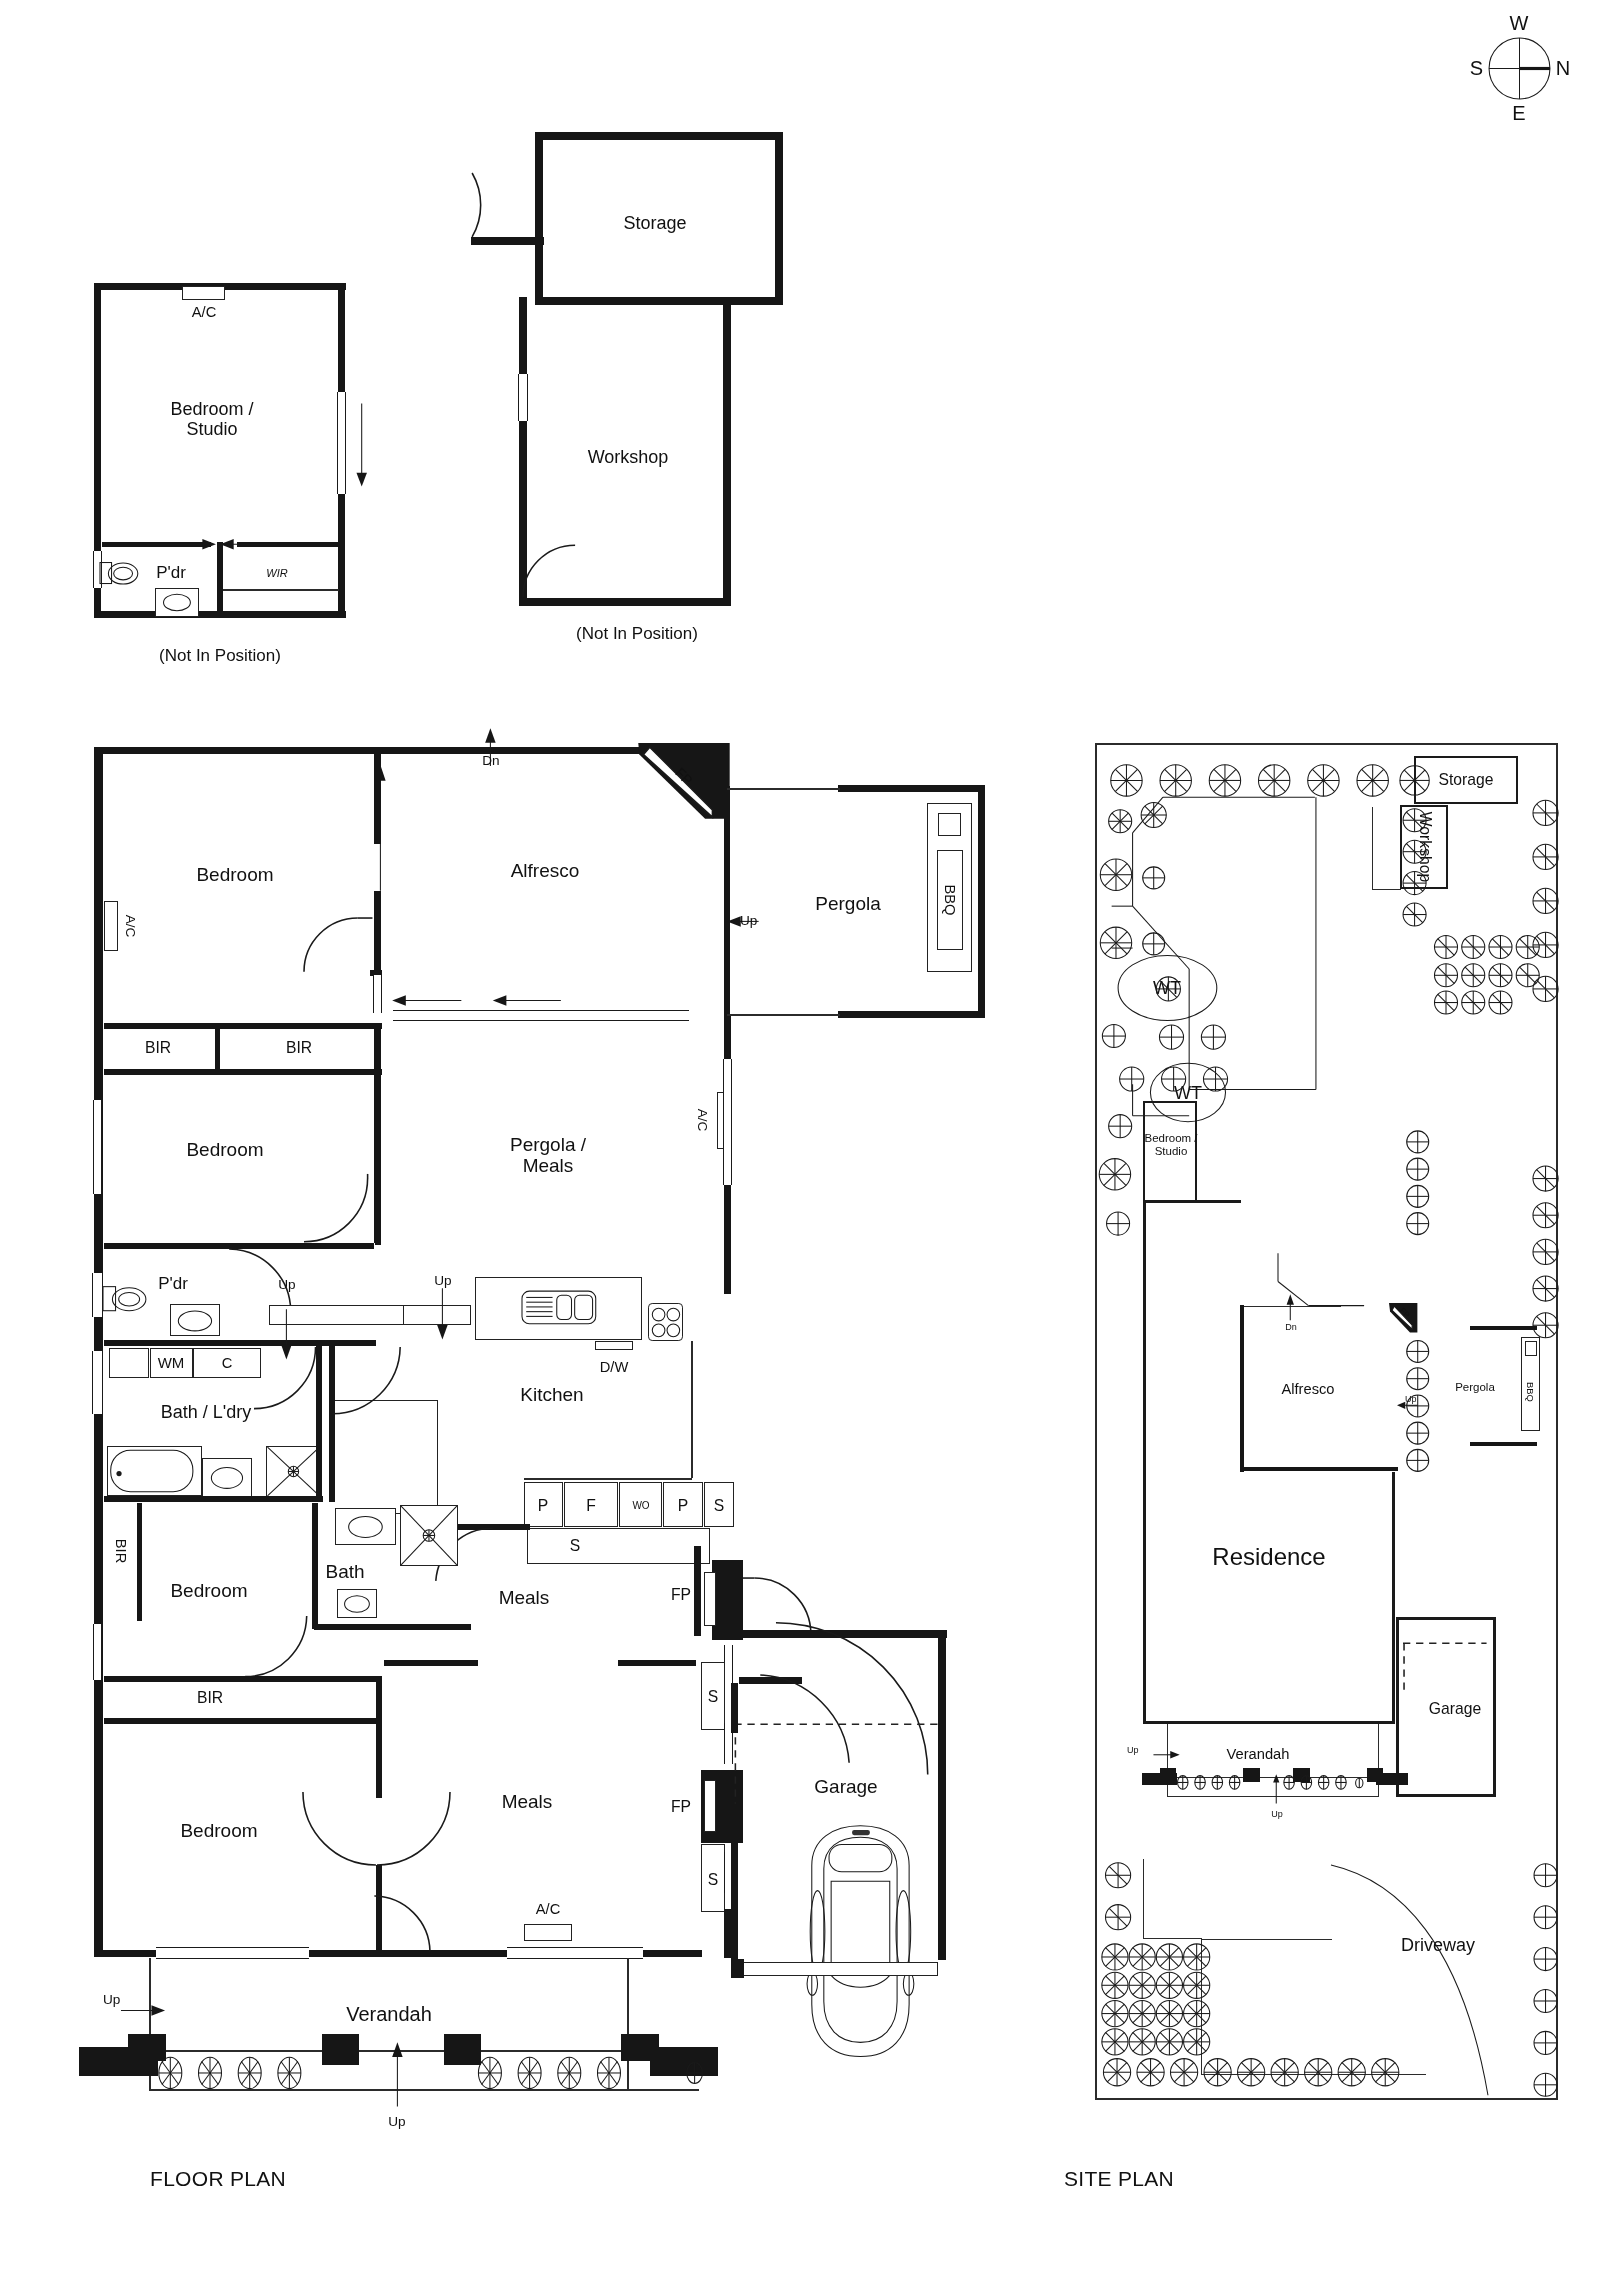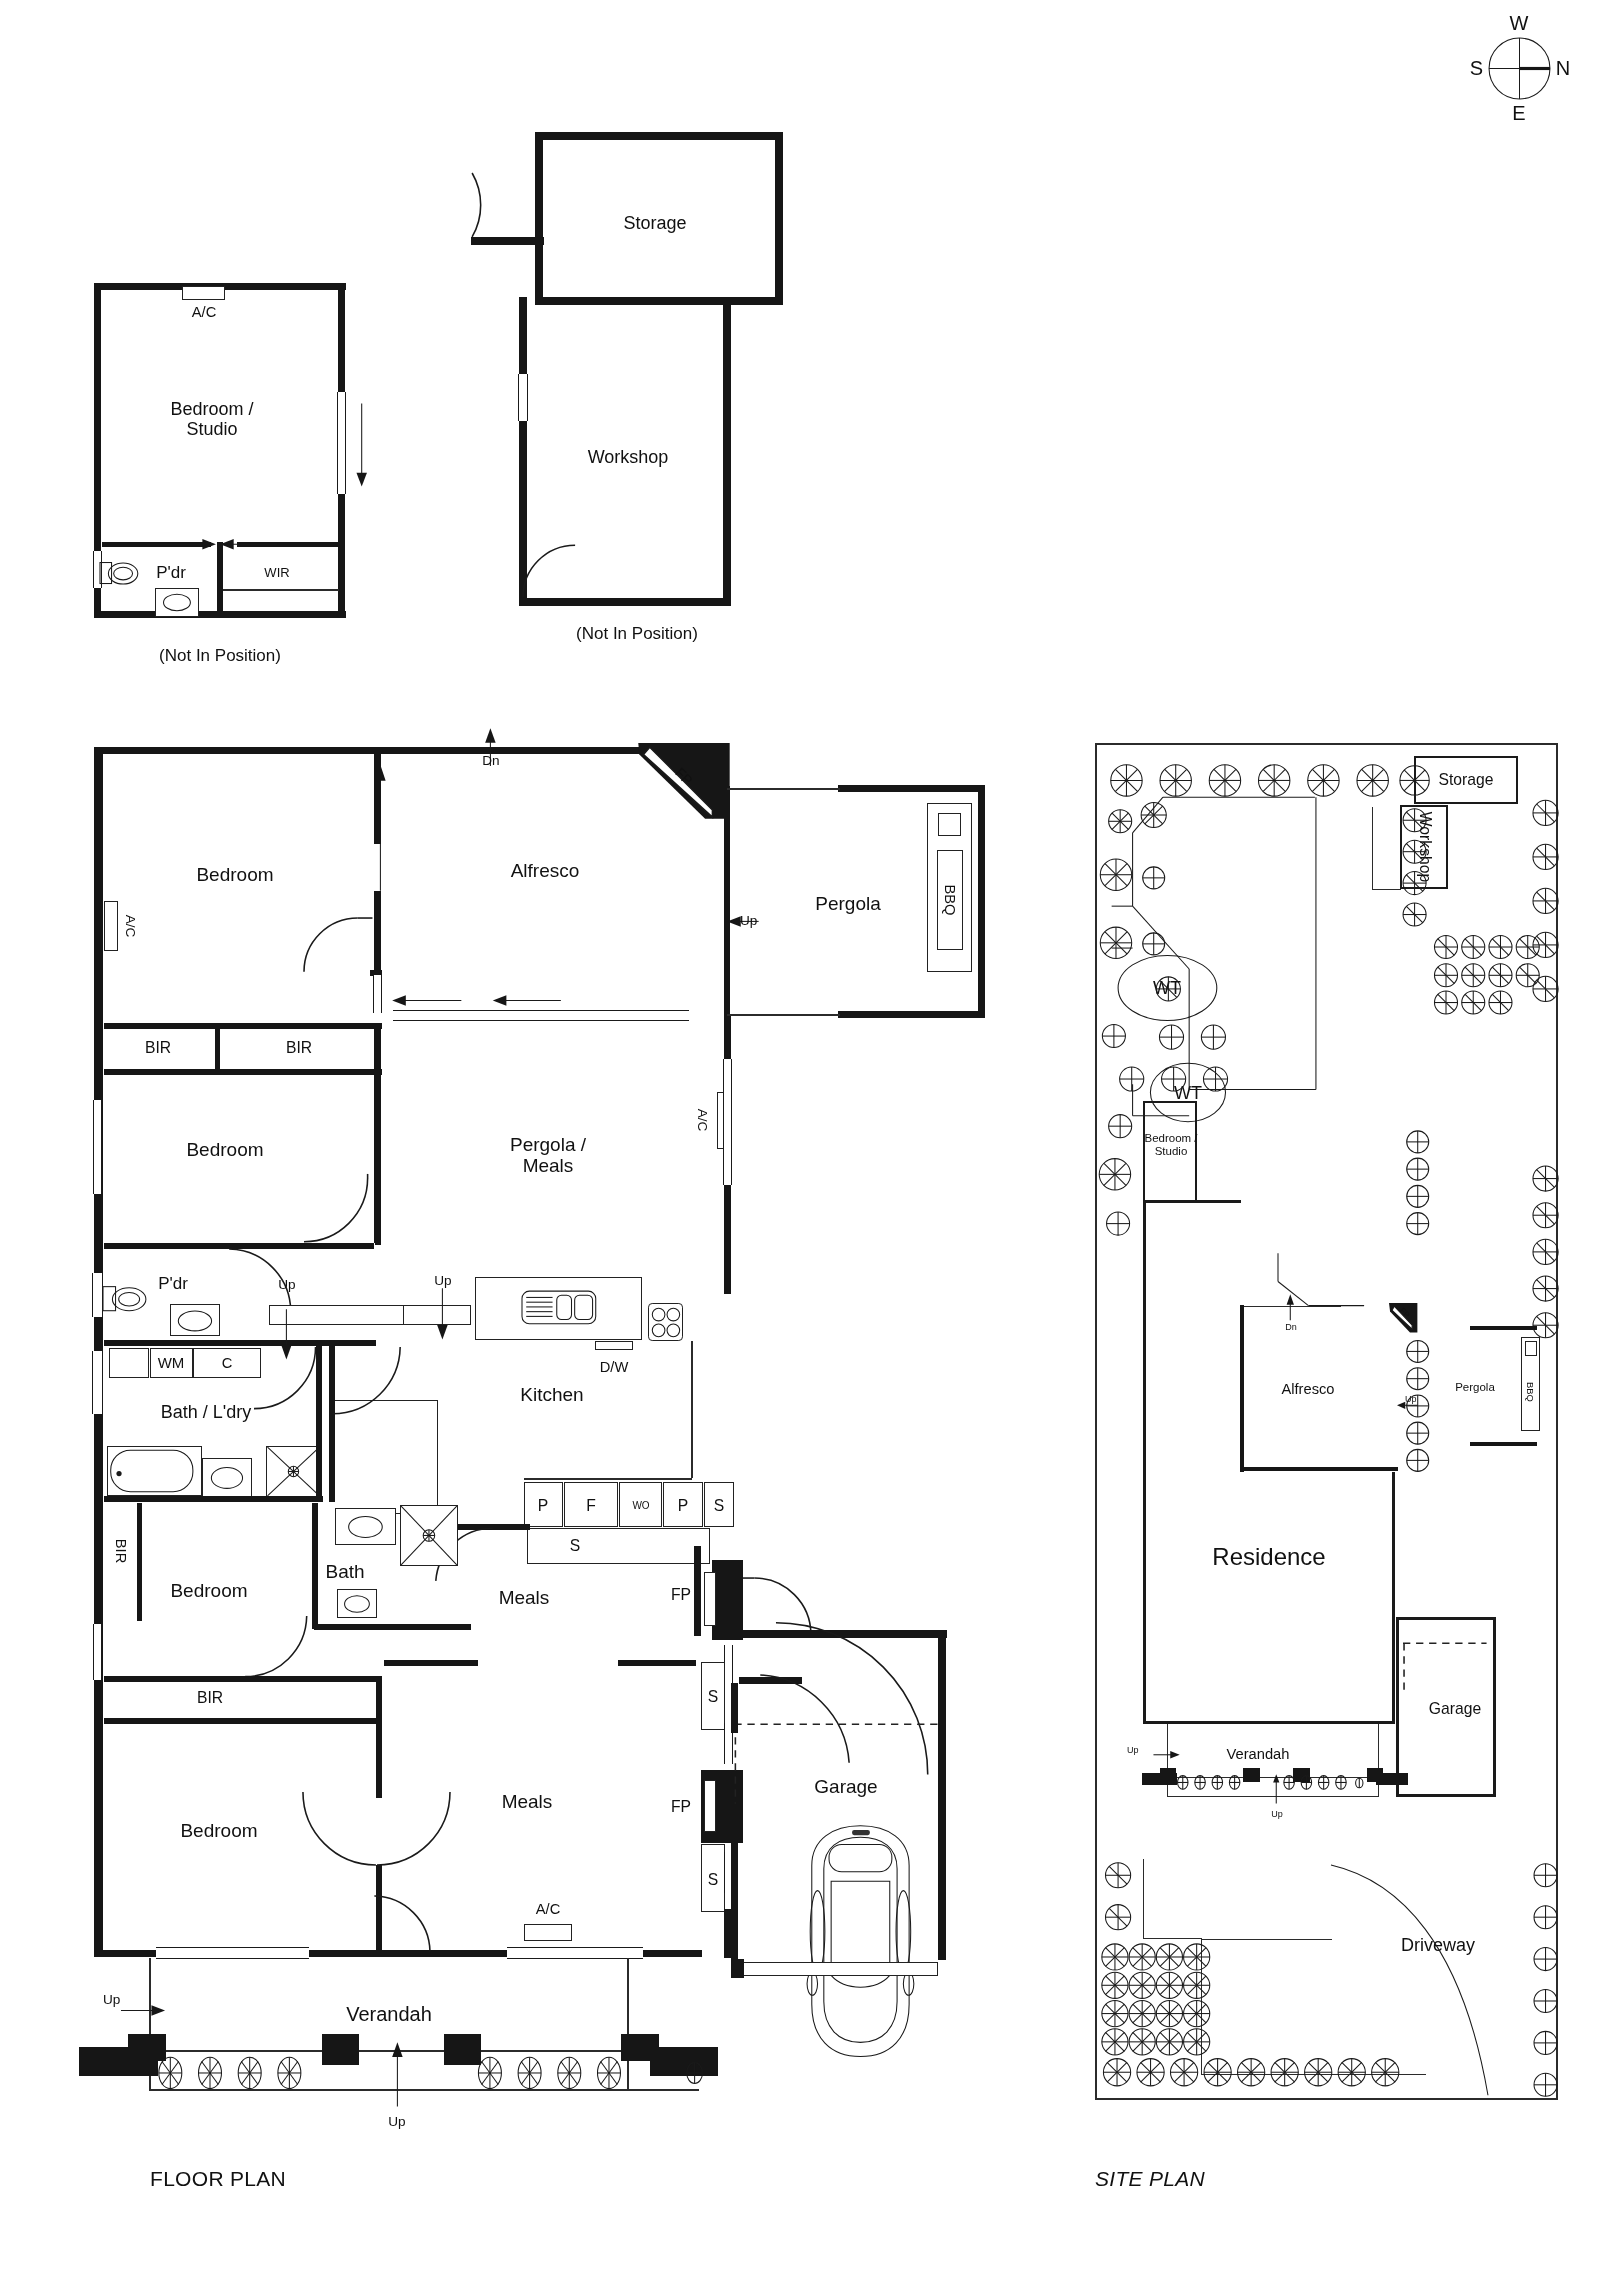--- a/index.html
+++ b/index.html
@@ -54,21 +54,21 @@
     <div class="wall" style="left:102px;top:542px;width:109px;height:4.7px;"></div>
     <div class="wall" style="left:237px;top:542px;width:102px;height:4.7px;"></div>
     <div class="wall" style="left:217px;top:542px;width:5.8px;height:69px;"></div>
 
     <div class="boxthin" style="left:182px;top:286px;width:43px;height:13.6px;"></div>
     <div class="lbl c" style="left:204px;top:312px;font-size:14.7px;">A/C</div>
 
     <div class="lbl c" style="left:212px;top:419px;font-size:18px;">Bedroom /
 Studio</div>
     <div class="lbl c" style="left:171px;top:573px;font-size:17px;">P'dr</div>
-    <div class="lbl c" style="left:277px;top:573px;font-size:13px;">WIR</div>
+    <div class="lbl c" style="left:277px;top:573px;font-size:11px;font-style:italic;">WIR</div>
 
     <div class="winv" style="left:337px;top:392px;width:9.4px;height:48px;"></div>
     <div class="winv" style="left:337px;top:440px;width:9.4px;height:54px;"></div>
     <svg width="42" height="105" style="left:347px;top:393px;" viewBox="0 0 80 200">
       <line x1="28" y1="20" x2="28" y2="160" class="stroke2"></line>
       <polygon points="28,178 18,152 38,152" class="fillblk"></polygon>
     </svg>
 
     <div class="winv" style="left:93px;top:551px;width:9.4px;height:37px;"></div>
     <svg width="63" height="58" style="left:100px;top:554px;" viewBox="0 0 120 110">
@@ -1259,17 +1259,17 @@
         <g transform="translate(494,2466)">
             <circle cx="50" cy="60" r="26"></circle>
             <line x1="24" y1="60" x2="76" y2="60"></line>
             <line x1="50" y1="34" x2="50" y2="86"></line>
             <line x1="31" y1="41" x2="69" y2="79"></line>
             <line x1="69" y1="41" x2="31" y2="79"></line>
           </g>
       </g>
     </svg>
 
-    <div class="title" style="left:1095px;top:2167px;font-style:italic;">SITE PLAN</div>
+    <div class="title" style="left:1064px;top:2167px;">SITE PLAN</div>
   </div>
 
 </div>
 
 
 </body></html>

